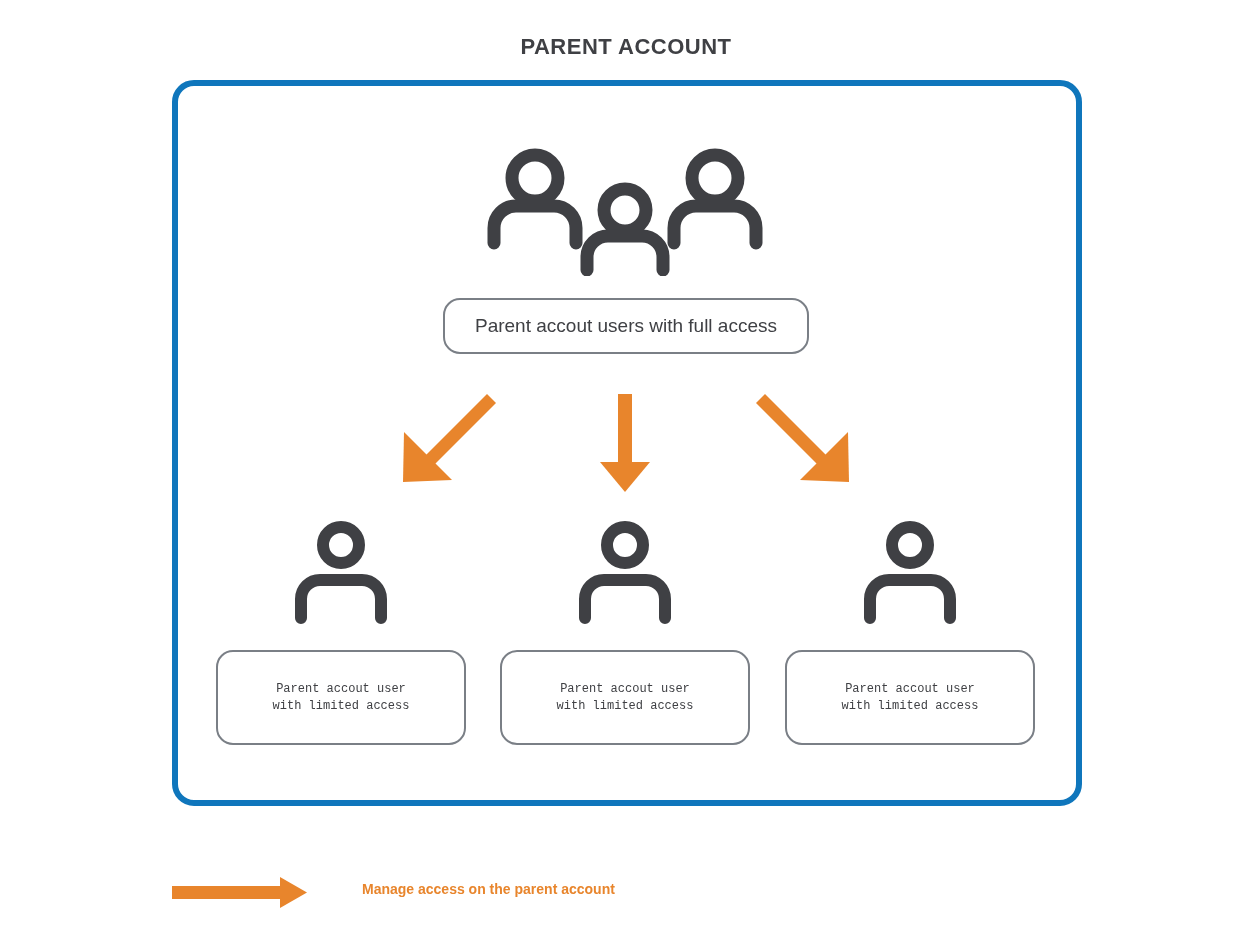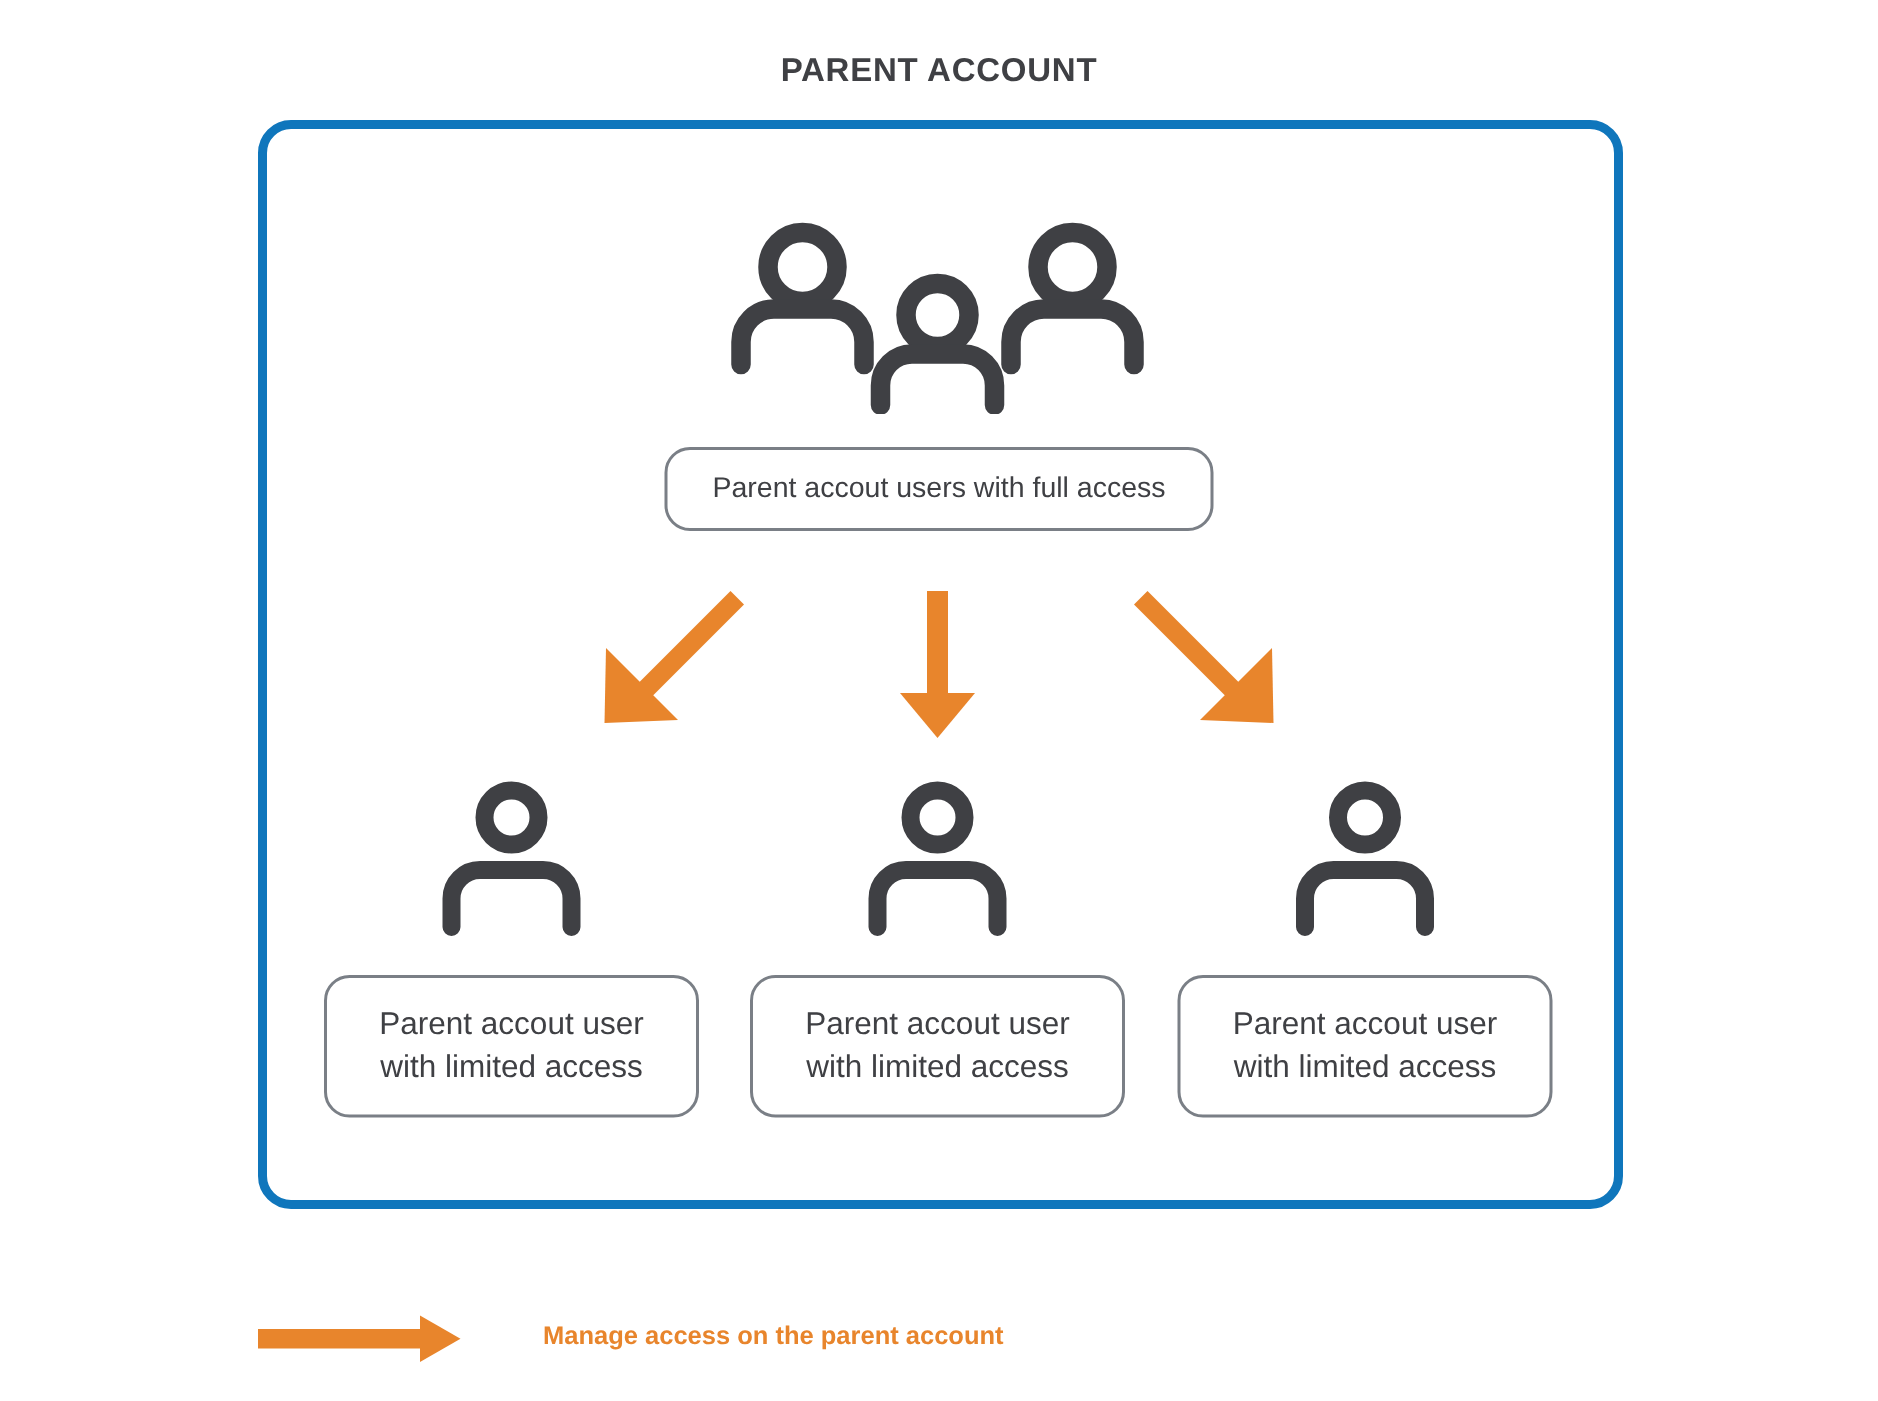--- a/index.html
+++ b/index.html
@@ -59,21 +59,22 @@
     top: 298px;
     width: 366px;
     height: 56px;
     font-size: 19px;
   }
 
   .leaf-box {
     top: 650px;
     width: 250px;
     height: 95px;
-    font-size: 21px;
+    font-size: 12px;
+    font-family: Liberation Mono, monospace;
   }
   #leaf-box-1 { left: 216px; }
   #leaf-box-2 { left: 500px; }
   #leaf-box-3 { left: 785px; }
 
   .icon-group {
     position: absolute;
     left: 480px;
     top: 144px;
     width: 290px;
@@ -110,21 +111,21 @@
     position: absolute;
     left: 0;
     top: 0;
     width: 145px;
     height: 42px;
   }
   #legend-label {
     position: absolute;
     left: 192px;
     top: 9px;
-    font-size: 17px;
+    font-size: 14px;
     font-weight: bold;
     color: #E8852C;
     white-space: nowrap;
   }
 </style>
 </head>
 <body>
 
 <div id="page-title">PARENT ACCOUNT</div>
 

